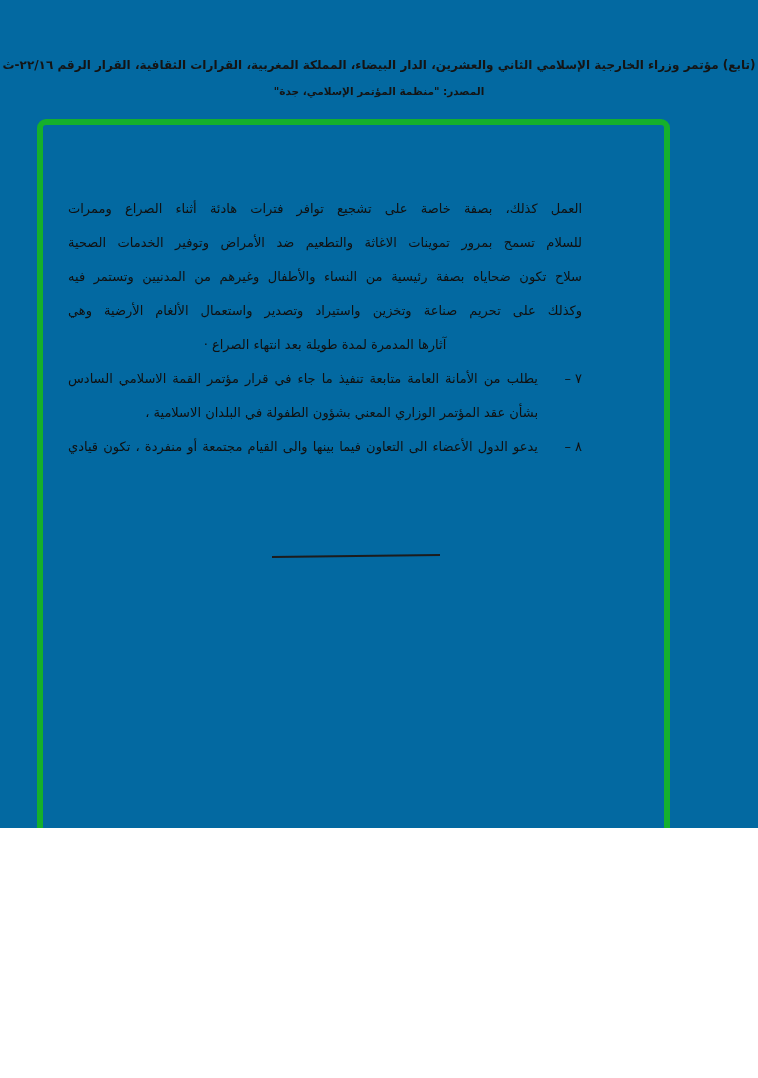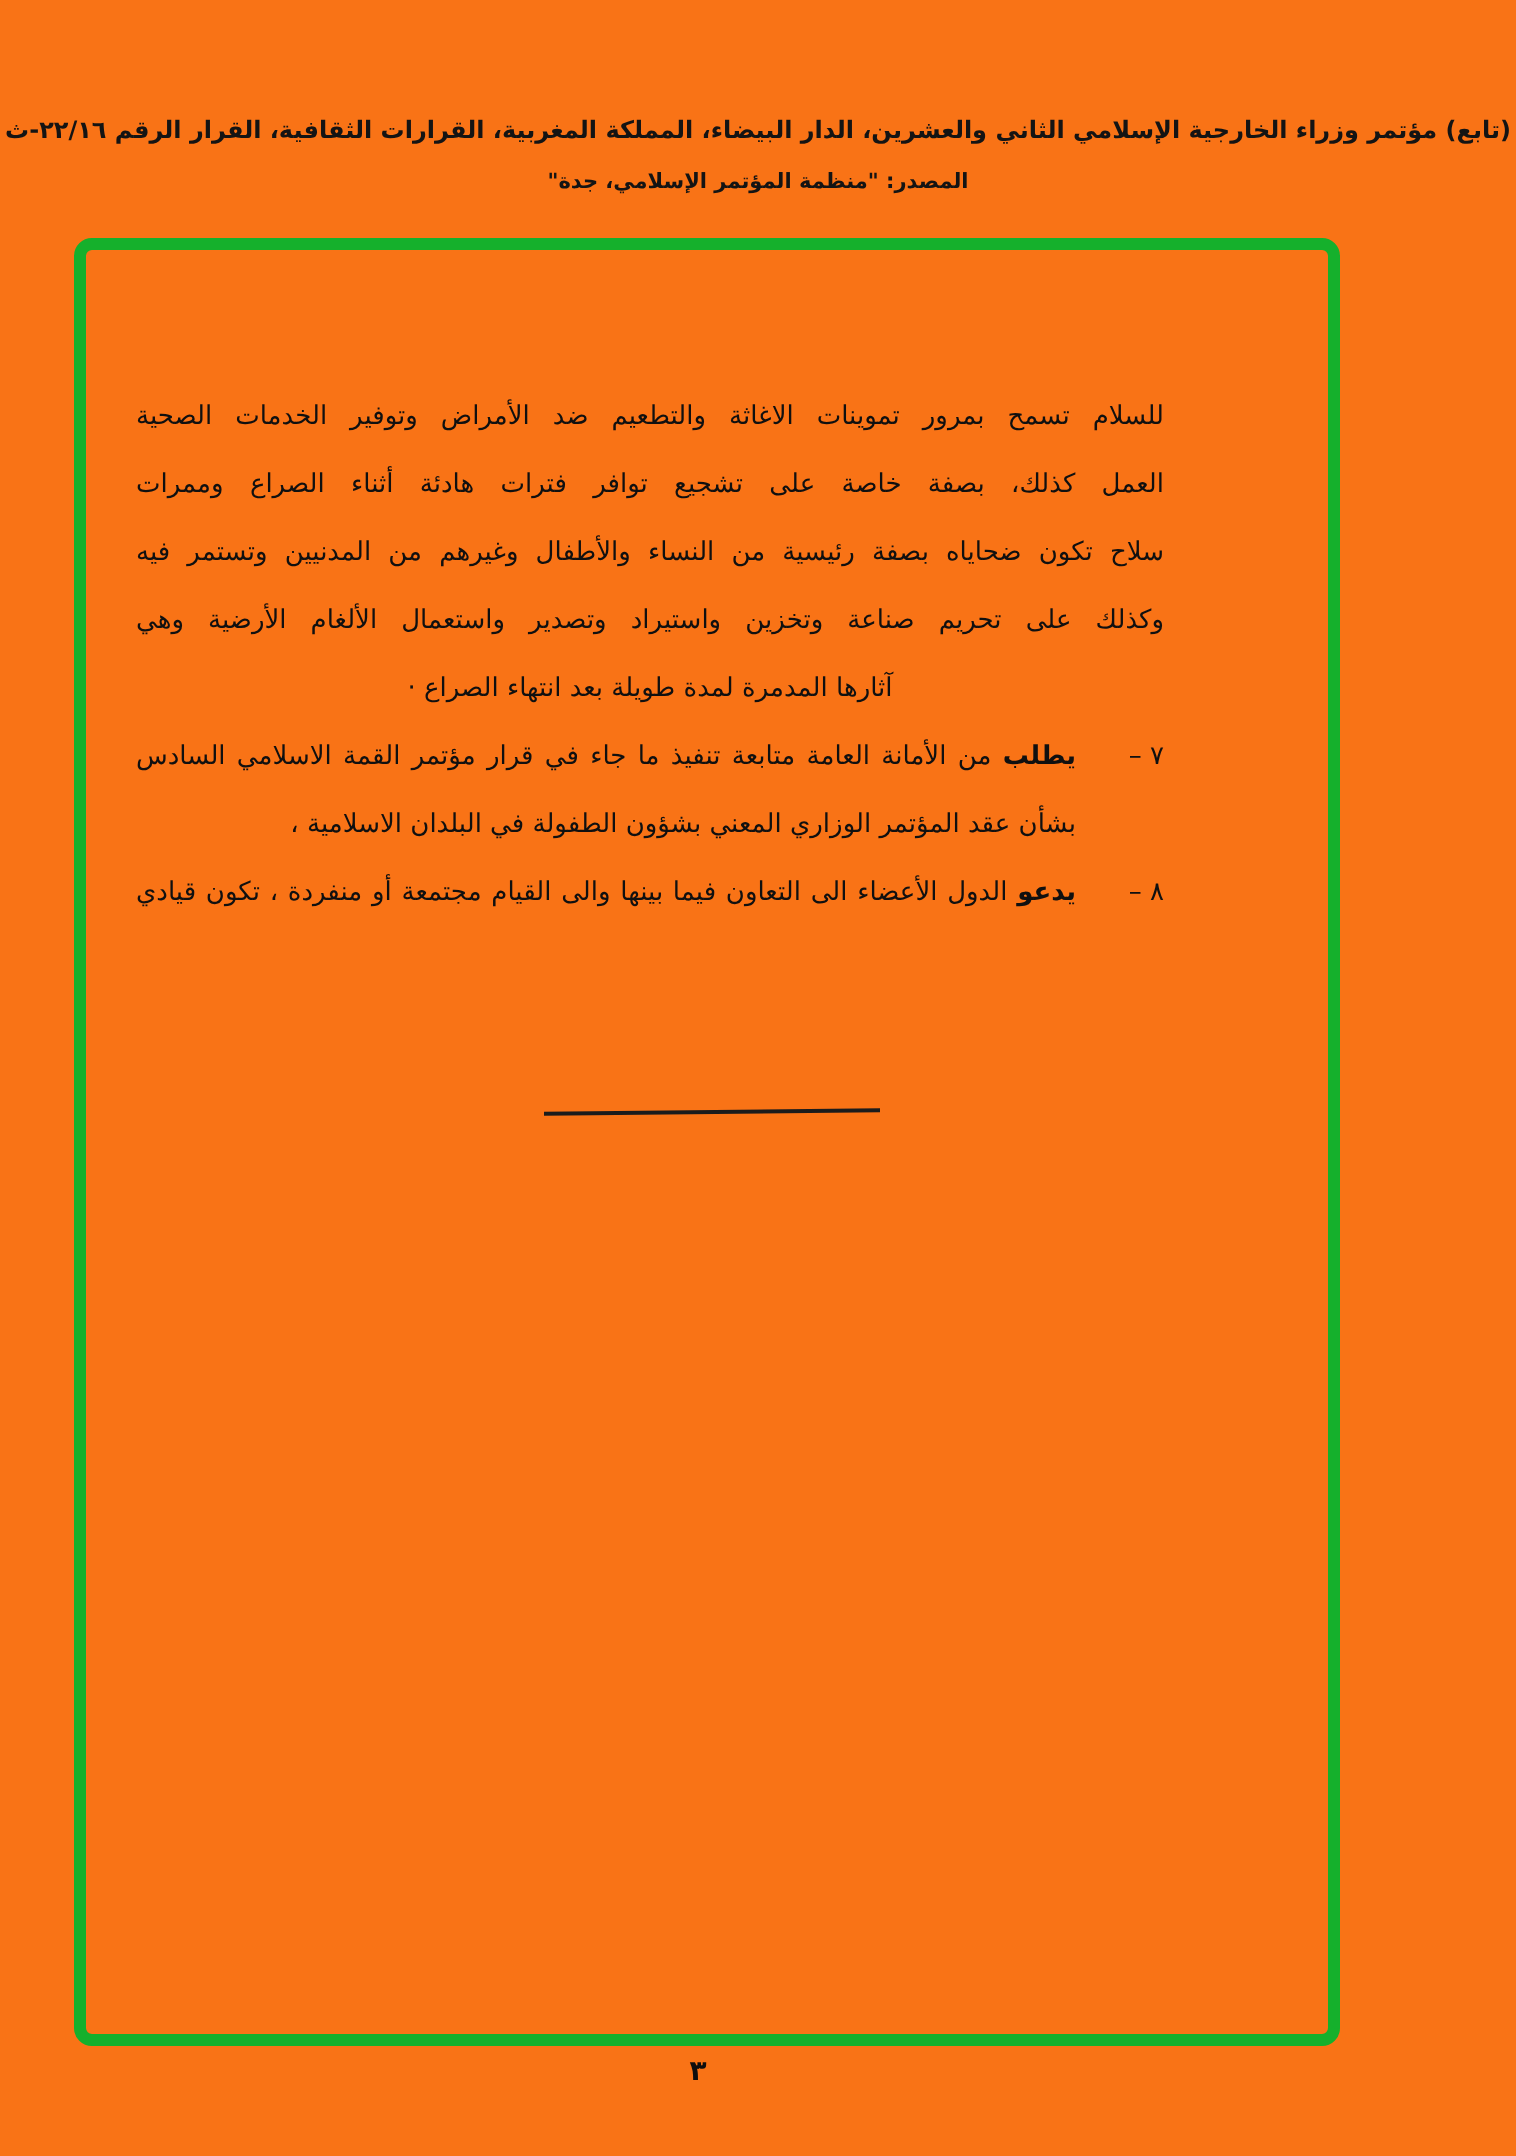--- a/index.html
+++ b/index.html
@@ -8,22 +8,22 @@
   }
   *{margin:0;padding:0;box-sizing:border-box;}
   html,body{background:#ffffff;}
   body{
     font-family:"DejaVu Sans", sans-serif;
     color:var(--ink);
   }
   .page{
     position:relative;
     width:758px;
-    height:1078px;
-    background:#f97316;
+    height:828px;
+    background:#0369a1;
     overflow:hidden;
     direction:rtl;
   }
   
   .hdr1{
     position:absolute;
     top:58px; left:0; width:758px;
     text-align:center;
     font-size:12px;
     font-weight:700;
@@ -87,21 +87,21 @@
     text-align:justify;
     text-align-last:justify;
   }
   .item-cont{
     height:34px;
     line-height:34px;
     margin-right:44px;
     text-align:right;
     white-space:nowrap;
   }
-  .bold-word{font-weight:700;}
+  .bold-word{font-weight:400;}
   
   .divider{
     position:absolute;
     top:555px; left:272px;
     width:168px; height:2px;
     background:#1c1c1c;
     transform:rotate(-0.6deg);
   }
   
   .pagenum{
@@ -120,22 +120,22 @@
 <div class="page">
 
   <div class="hdr1">(تابع) مؤتمر وزراء الخارجية الإسلامي الثاني والعشرين، الدار البيضاء، المملكة المغربية، القرارات الثقافية، القرار الرقم ٢٢/١٦-ث</div>
 
   <div class="hdr2">المصدر: "منظمة المؤتمر الإسلامي، جدة"</div>
 
   <div class="green-box"></div>
 
   <div class="textblock">
 
+    <div class="tline just">العمل كذلك، بصفة خاصة على تشجيع توافر فترات هادئة أثناء الصراع وممرات</div>
     <div class="tline just">للسلام تسمح بمرور تموينات الاغاثة والتطعيم ضد الأمراض وتوفير الخدمات الصحية</div>
-    <div class="tline just">العمل كذلك، بصفة خاصة على تشجيع توافر فترات هادئة أثناء الصراع وممرات</div>
     <div class="tline just">سلاح تكون ضحاياه بصفة رئيسية من النساء والأطفال وغيرهم من المدنيين وتستمر فيه</div>
     <div class="tline just">وكذلك على تحريم صناعة وتخزين واستيراد وتصدير واستعمال الألغام الأرضية وهي</div>
     <div class="tline endline">آثارها المدمرة لمدة طويلة بعد انتهاء الصراع ·</div>
 
     <div class="item-row">
       <div class="item-num">٧ –</div>
       <div class="item-text"><span class="bold-word">يطلب</span> <span>من الأمانة العامة متابعة تنفيذ ما جاء في قرار مؤتمر القمة الاسلامي السادس</span></div>
     </div>
     <div class="item-cont">بشأن عقد المؤتمر الوزاري المعني بشؤون الطفولة في البلدان الاسلامية ،</div>
 

